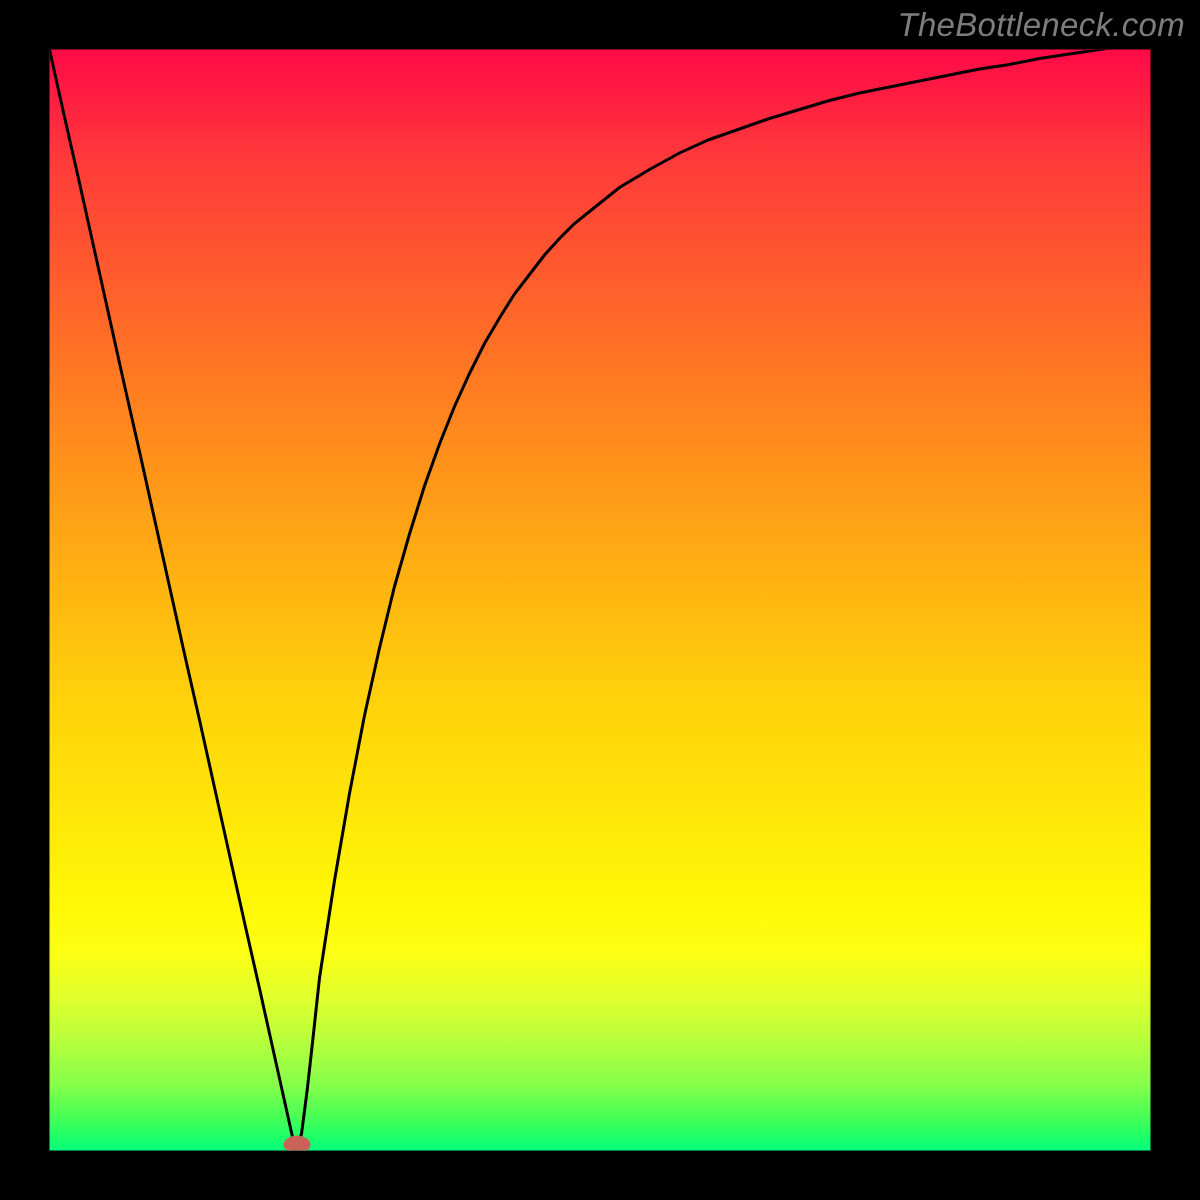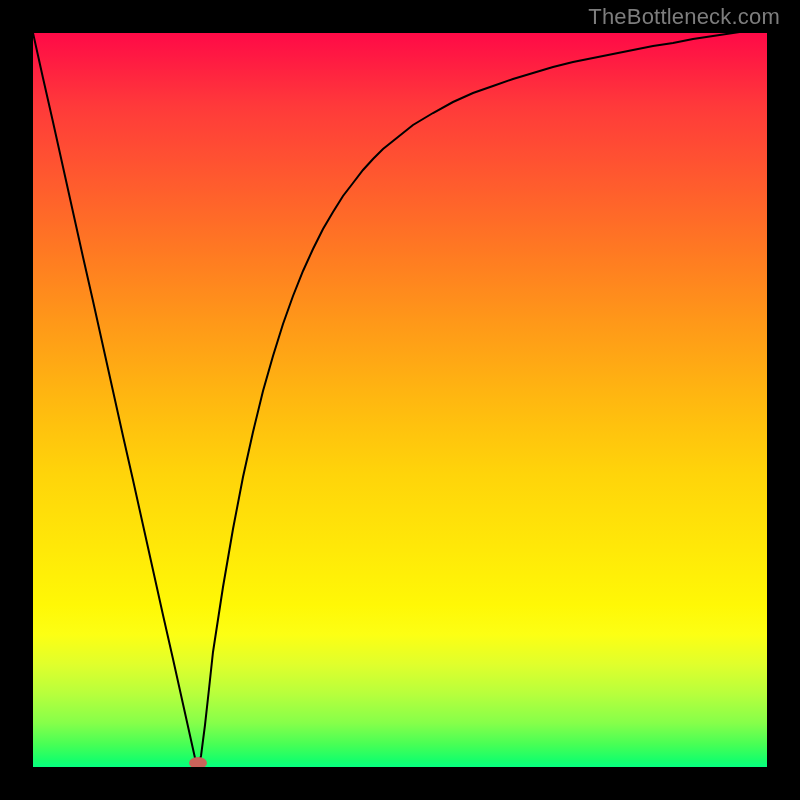--- a/index.html
+++ b/index.html
@@ -56,26 +56,27 @@
     stroke: #000;
     stroke-width: 2px;
   }
   .marker {
     fill: #c9635a;
     stroke: none;
   }
   .watermark {
     position: absolute;
     top: 4px;
-    right: 20px;
+    right: 10px;
     color: #7d7d7d;
     font-size: 22px;
     font-weight: 500;
     letter-spacing: 0.2px;
     user-select: none;
+    font-style: italic;
   }
 </style>
 </head>
 <body>
 
 <div class="frame">
 
   <div class="plot-area">
     <svg viewBox="0 0 734 734">
       <path id="curve-path" class="curve" d="M0.0 0.0 L10.0 45.0 L20.0 89.0 L30.0 134.0 L40.0 179.0 L50.0 224.0 L60.0 268.0 L70.0 313.0 L80.0 358.0 L90.0 403.0 L100.0 447.0 L110.0 492.0 L120.0 537.0 L130.0 582.0 L140.0 626.0 L150.0 671.0 L160.0 716.0 L164.0 734.0 L168.0 723.0 L172.0 692.0 L176.0 656.0 L180.0 619.0 L190.0 554.0 L200.0 496.0 L210.0 444.0 L220.0 399.0 L230.0 358.0 L240.0 323.0 L250.0 291.0 L260.0 263.0 L270.0 238.0 L280.0 216.0 L290.0 196.0 L300.0 179.0 L310.0 163.0 L320.0 150.0 L330.0 137.0 L340.0 126.0 L350.0 116.0 L360.0 108.0 L380.0 92.0 L400.0 80.0 L420.0 69.0 L440.0 60.0 L460.0 53.0 L480.0 46.0 L500.0 40.0 L520.0 34.0 L540.0 29.0 L560.0 25.0 L580.0 21.0 L600.0 17.0 L620.0 13.0 L640.0 10.0 L660.0 6.0 L680.0 3.0 L700.0 0.0 L720.0 -3.0 L734.0 -6.0"></path>

